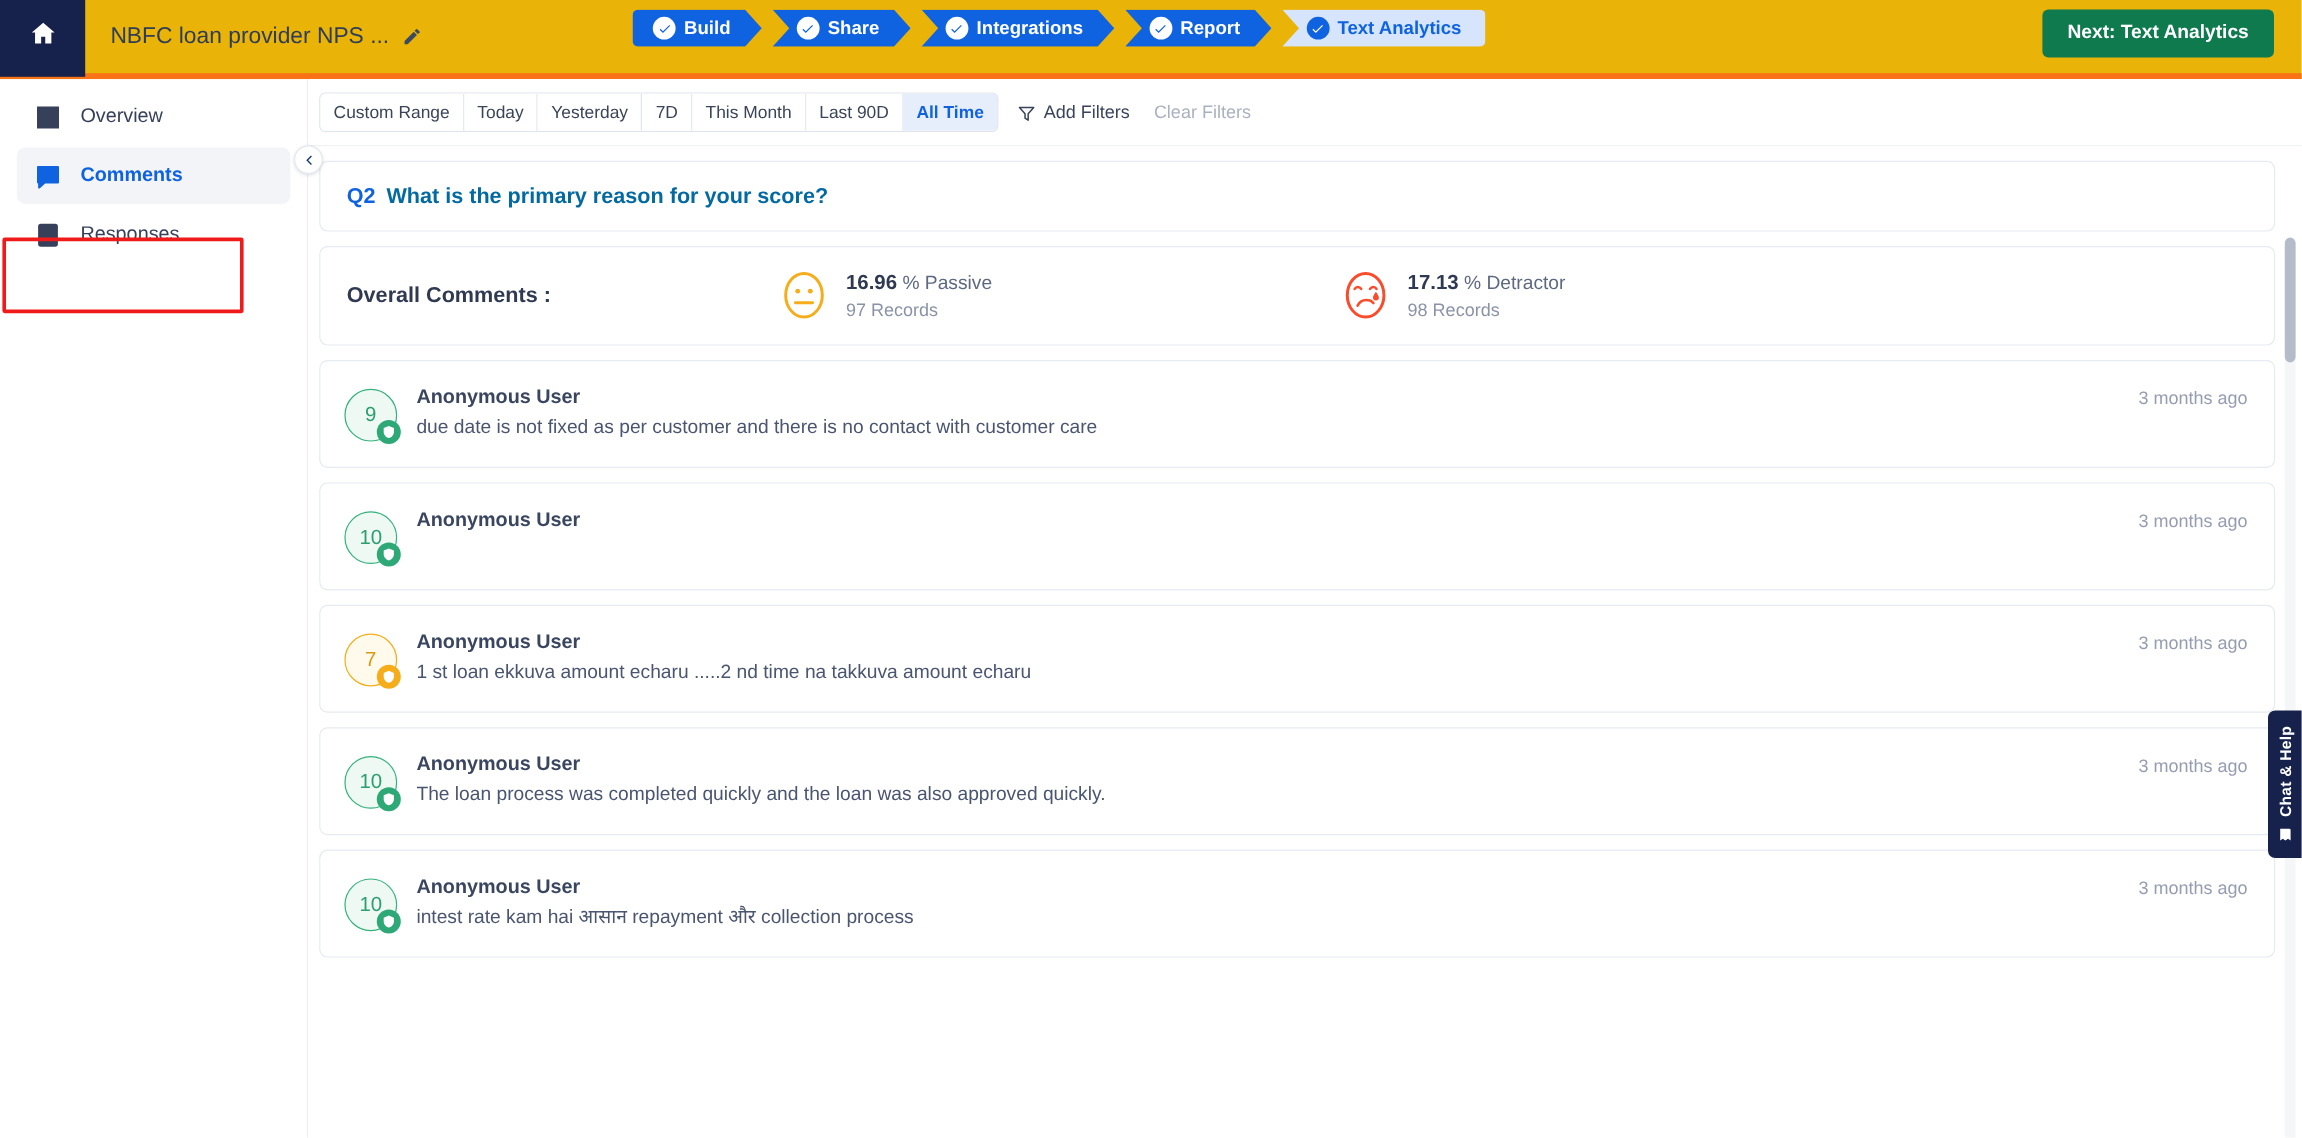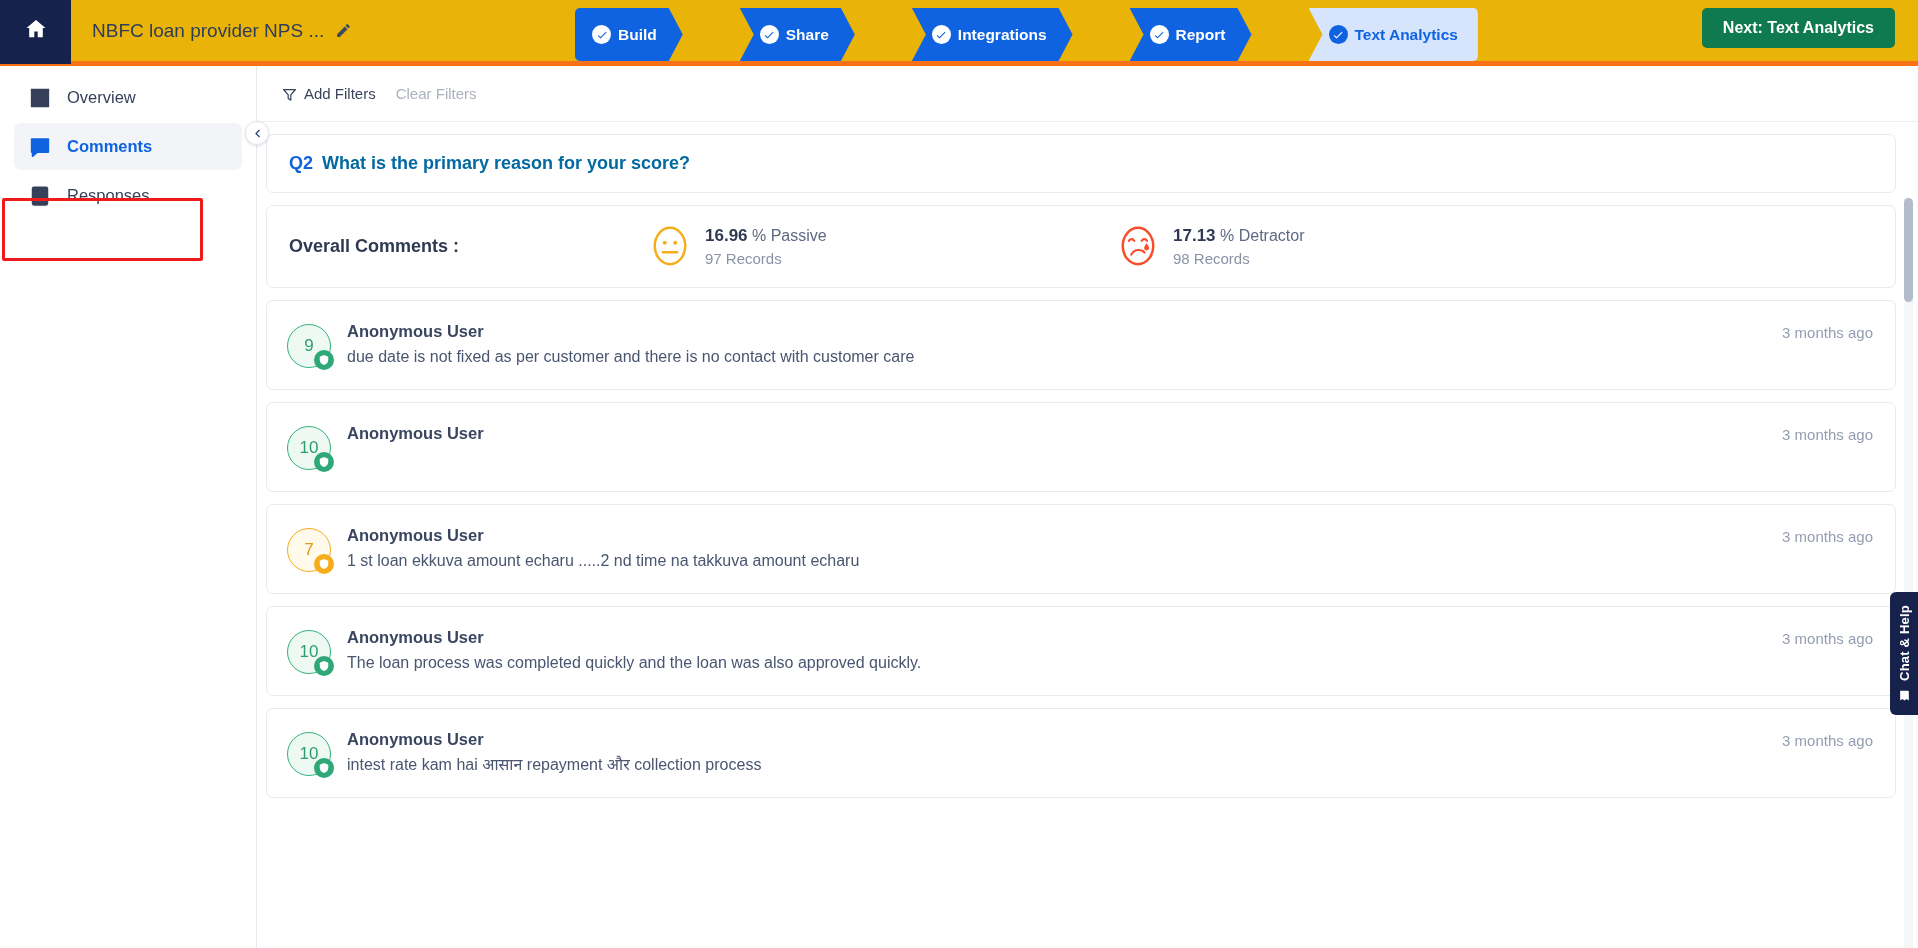--- a/index.html
+++ b/index.html
@@ -37,31 +37,30 @@
   .edit-icon { width: 17px; height: 17px; cursor: pointer; }
   .edit-icon svg { width: 17px; height: 17px; fill: #3b4a63; display:block; }
 
   
   .stepper {
     position: absolute; left: 527px; top: 8px;
     height: 41px; display: flex; align-items: stretch;
   }
   .step {
     position: relative;
-    height: 53px;
+    height: 31px;
     display: flex; align-items: center; gap: 7px;
     padding: 0 26px 0 20px;
     background: #1063e0;
     color: #ffffff;
     font-size: 15.5px; font-weight: 600;
     white-space: nowrap;
     cursor: pointer;
     margin-right: 9px;
     clip-path: polygon(0 0, calc(100% - 14px) 0, 100% 50%, calc(100% - 14px) 100%, 0 100%, 14px 50%);
-    margin-left: 48px;
   }
   .step:first-child {
     border-radius: 5px 0 0 5px;
     clip-path: polygon(0 0, calc(100% - 14px) 0, 100% 50%, calc(100% - 14px) 100%, 0 100%);
     padding-left: 17px;
   }
   .step.active {
     background: #d6e5fb;
     color: #1063e0;
     clip-path: polygon(0 0, 100% 0, 100% 100%, 0 100%, 14px 50%);
@@ -363,20 +362,29 @@
   <span>
     <svg viewBox="0 0 24 24">
         <path d="M15.5 3.5 7 12l8.5 8.5 1.8-1.8L10.6 12l6.7-6.7z"></path>
       </svg>
   </span>
 </div>
 
 <div class="main">
 
   <div class="filterbar">
+    <div class="seg">
+      <div class="seg-btn">Custom Range</div>
+      <div class="seg-btn">Today</div>
+      <div class="seg-btn">Yesterday</div>
+      <div class="seg-btn">7D</div>
+      <div class="seg-btn">This Month</div>
+      <div class="seg-btn">Last 90D</div>
+      <div class="seg-btn active">All Time</div>
+    </div>
     <div class="flt-link">
       <span>
         <svg viewBox="0 0 24 24">
             <path d="M2.5 4h19l-7.4 8.6V21l-4.2-2.6v-5.8z" fill="none" stroke="#39445a" stroke-width="2" stroke-linejoin="round"></path>
           </svg>
       </span>
       <span>Add Filters</span>
     </div>
     <div class="flt-clear">Clear Filters</div>
   </div>

